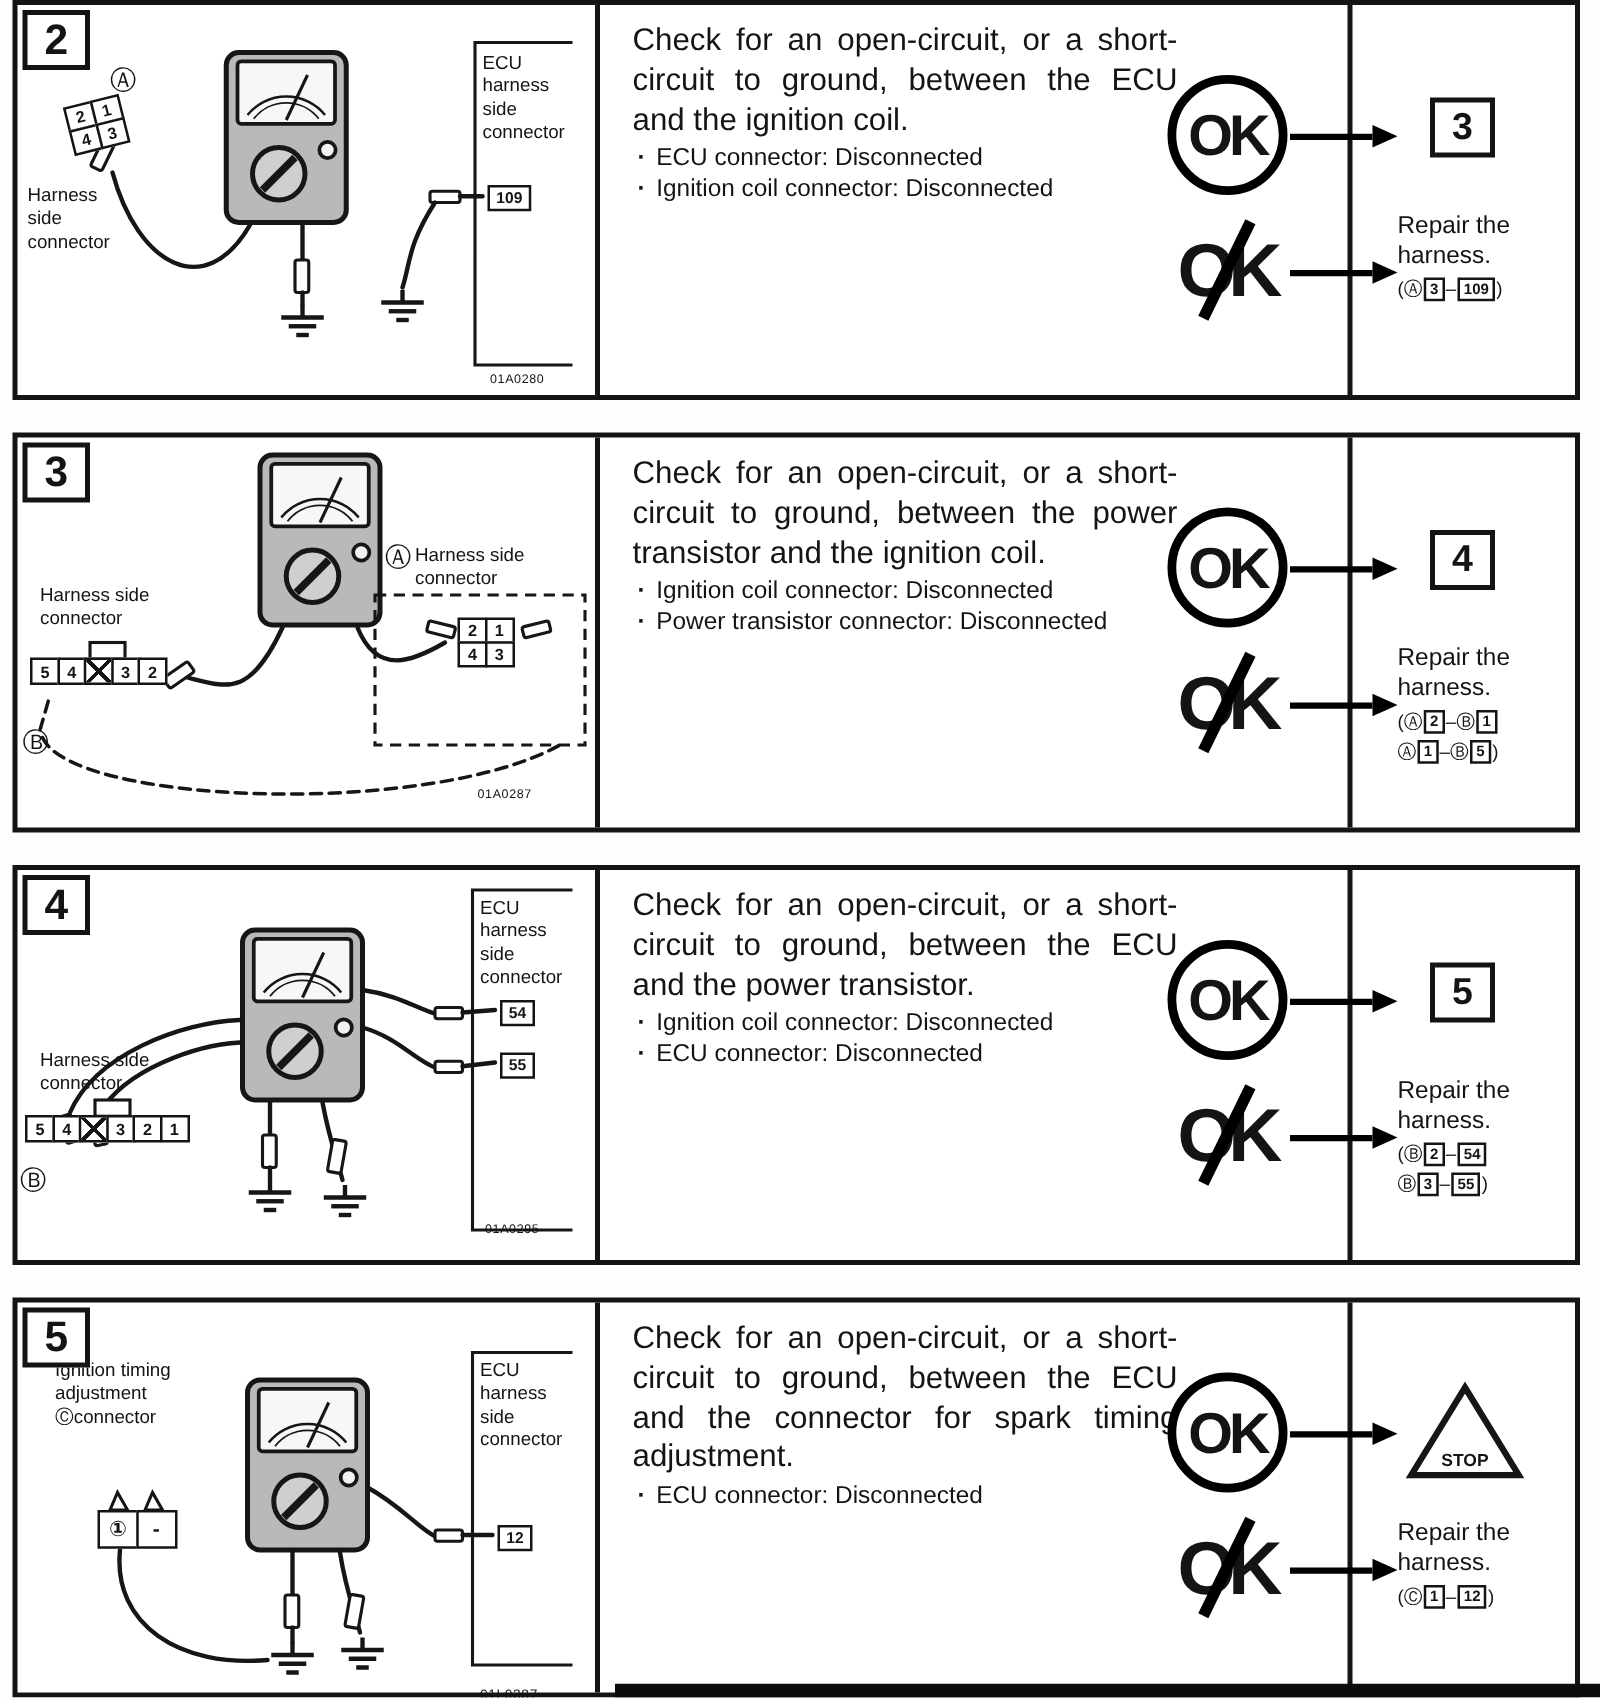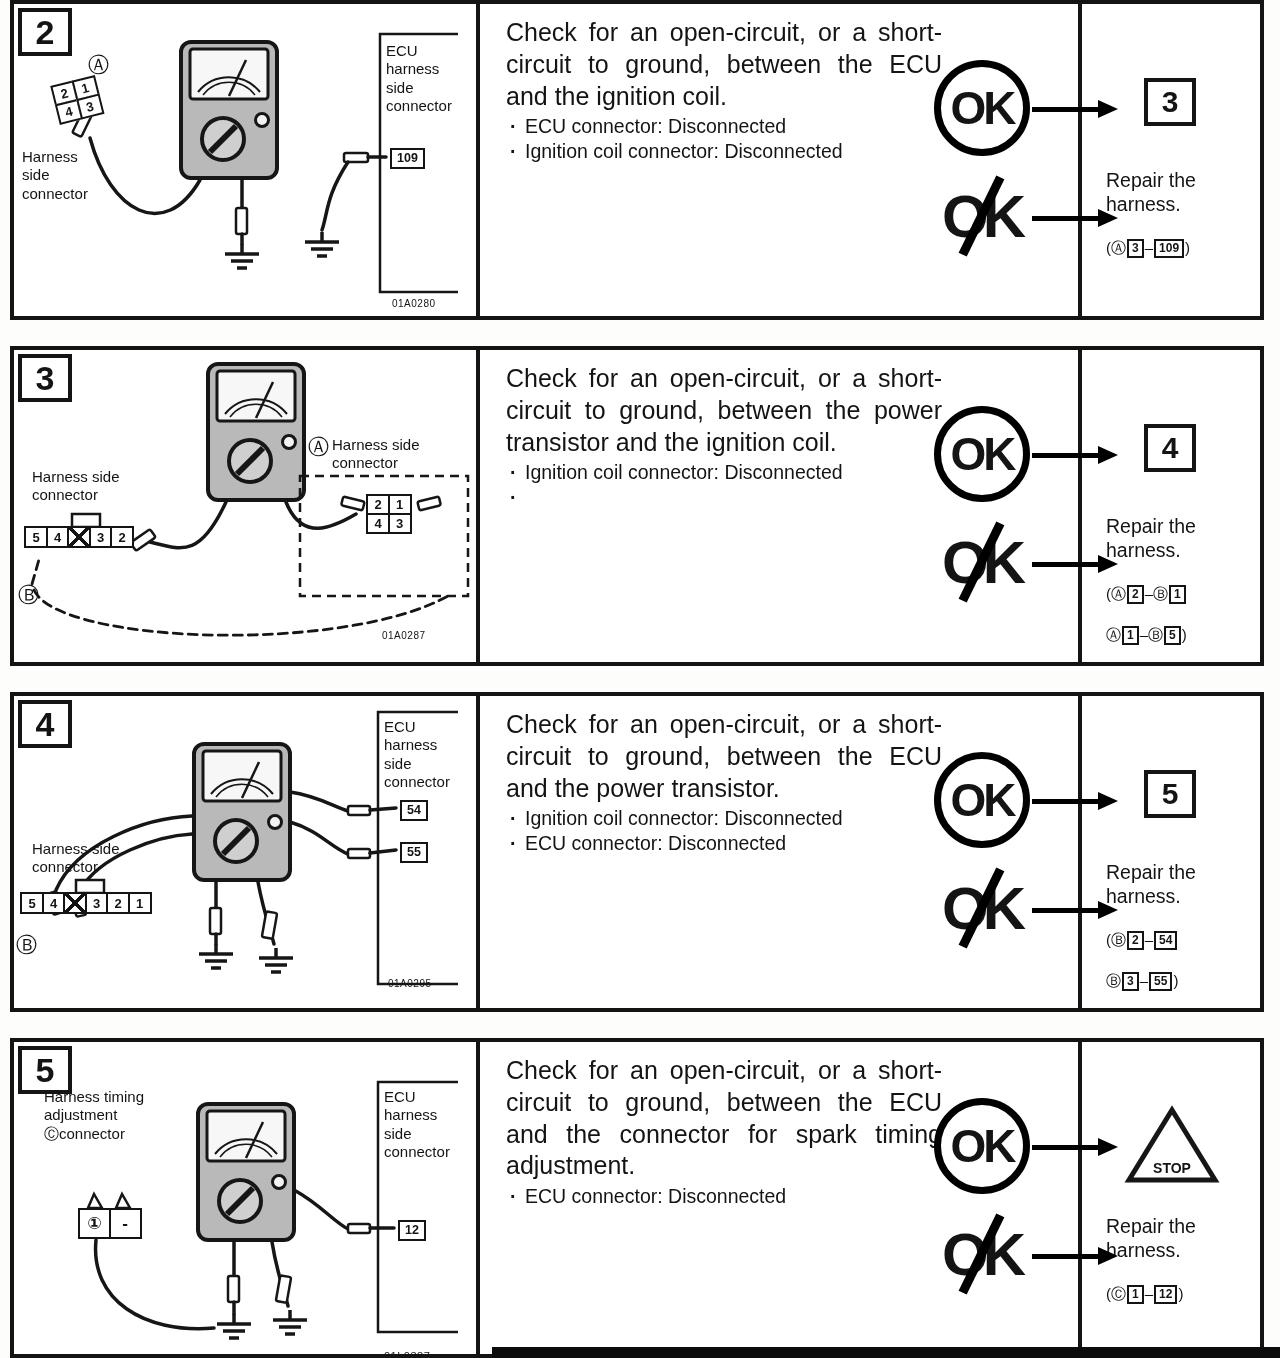--- a/index.html
+++ b/index.html
@@ -47,23 +47,23 @@
   .nok::after{content:"";position:absolute;left:49px;top:-11px;width:9px;height:86px;background:#000;transform:rotate(26deg)}
   .arrow{position:absolute;width:86px;height:18px;z-index:3}
   .arrow .shaft{position:absolute;left:0;top:7px;width:66px;height:5px;background:#000}
   .arrow .head{position:absolute;right:0;top:0;width:0;height:0;border-left:20px solid #000;
                border-top:9px solid transparent;border-bottom:9px solid transparent}
   .arrow-good{left:552px;top:96px}
   .arrow-bad{left:552px;top:205px}
   .next-box{position:absolute;left:62px;top:74px;width:52px;height:48px;border:4px solid #141414;
             display:flex;align-items:center;justify-content:center;font-size:30px;font-weight:bold;background:#fff}
   .stop-wrap{position:absolute;left:42px;top:60px}
-  .repair{position:absolute;left:24px;top:164px;width:138px}
+  .repair{position:absolute;left:36px;top:164px;width:138px}
   .repair-label{font-size:19.5px;line-height:1.25}
-  .spec-line{margin-top:22px;font-size:15px;white-space:nowrap}
+  .spec-line{margin-top:5px;font-size:15px;white-space:nowrap}
   .pin-box{display:inline-block;border:2px solid #141414;padding:0 3px;font-size:12px;font-weight:bold;
            line-height:15px;margin:0 1px;vertical-align:1px}
   .scan-bar{position:absolute;left:492px;top:1347px;width:788px;height:11px;background:#0c0c0c}
 </style>
 </head>
 <body>
 
 <svg width="0" height="0" style="position:absolute" aria-hidden="true">
   <defs>
     <g id="meter">
@@ -192,21 +192,21 @@
         <span class="pin-cell">3</span>
       </div>
     <div class="fig-code" style="left:368px;top:280px">01A0287</div>
   </div>
 
   <div class="panel-check">
     <div class="check-block">
       <p class="check-para">Check for an open-circuit, or a short-circuit to ground, between the power transistor and the ignition coil.</p>
       <div class="bullets">
           <div class="bullet-item"><span class="dot">·</span><span>Ignition coil connector: Disconnected</span></div>
-          <div class="bullet-item"><span class="dot">·</span></div>
+          <div class="bullet-item"><span class="dot">·</span><span>Power transistor connector: Disconnected</span></div>
         </div>
     </div>
     <div class="ok-circle">OK</div>
     <div class="arrow arrow-good">
         <i class="shaft"></i>
         <i class="head"></i>
       </div>
     <div class="nok">
         <span>OK</span>
       </div>
@@ -322,21 +322,21 @@
       <path class="wire" d="M220 200 L 220 234"></path>
       <rect class="probe" x="214" y="234" width="11" height="26" rx="2"></rect>
       <path class="wire" d="M220 260 L 220 272"></path>
       <use href="#gnd" x="200" y="272"></use>
       <path class="wire" d="M258 200 C 263 232, 270 248, 274 264"></path>
       <rect class="probe" x="264" y="234" width="11" height="26" rx="2" transform="rotate(10 269 247)"></rect>
       <use href="#gnd" x="256" y="268"></use>
       <path class="bracket" d="M444 40 L 364 40 L 364 290 L 444 290"></path>
     </svg>
     <div class="step-box">5</div>
-    <div class="diag-label" style="left:30px;top:46px">Harness timing
+    <div class="diag-label" style="left:30px;top:46px">Ignition timing
 adjustment
 Ⓒconnector</div>
     <div class="pin-row conn-c" style="left:64px;top:166px">
         <span class="pin-cell">①</span>
         <span class="pin-cell">-</span>
       </div>
     <div class="diag-label" style="left:370px;top:46px">ECU
 harness
 side
 connector</div>

